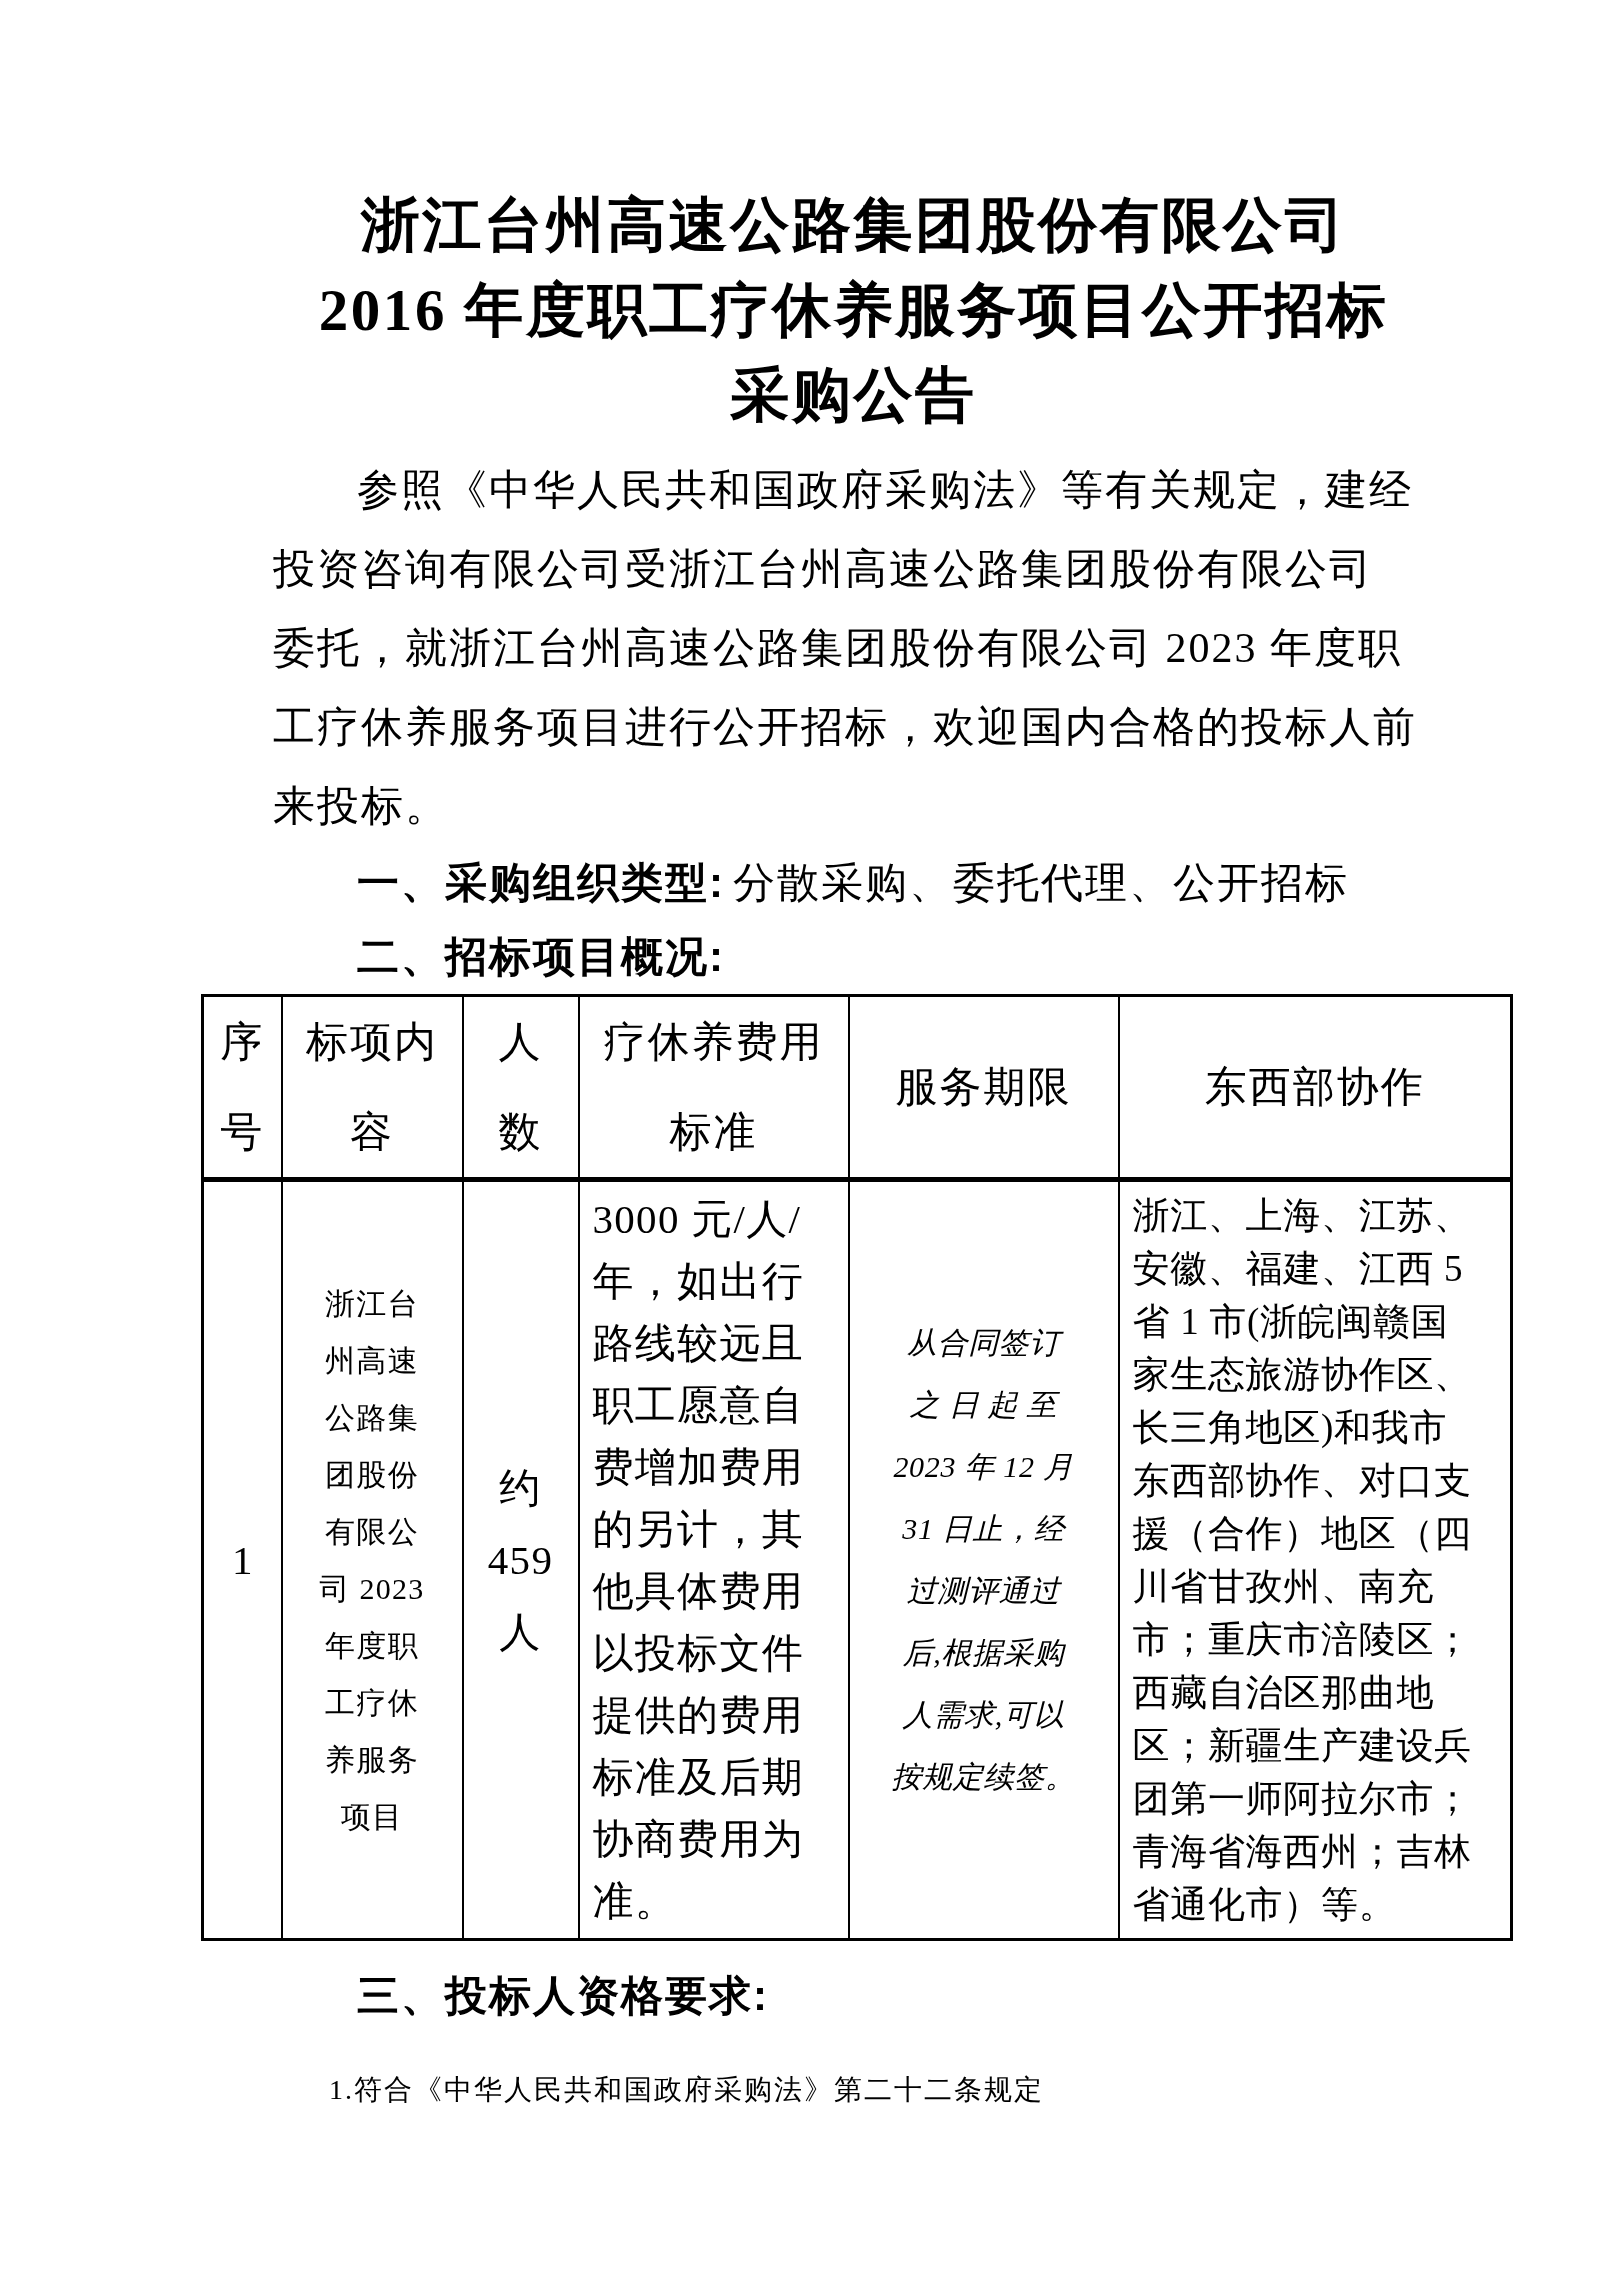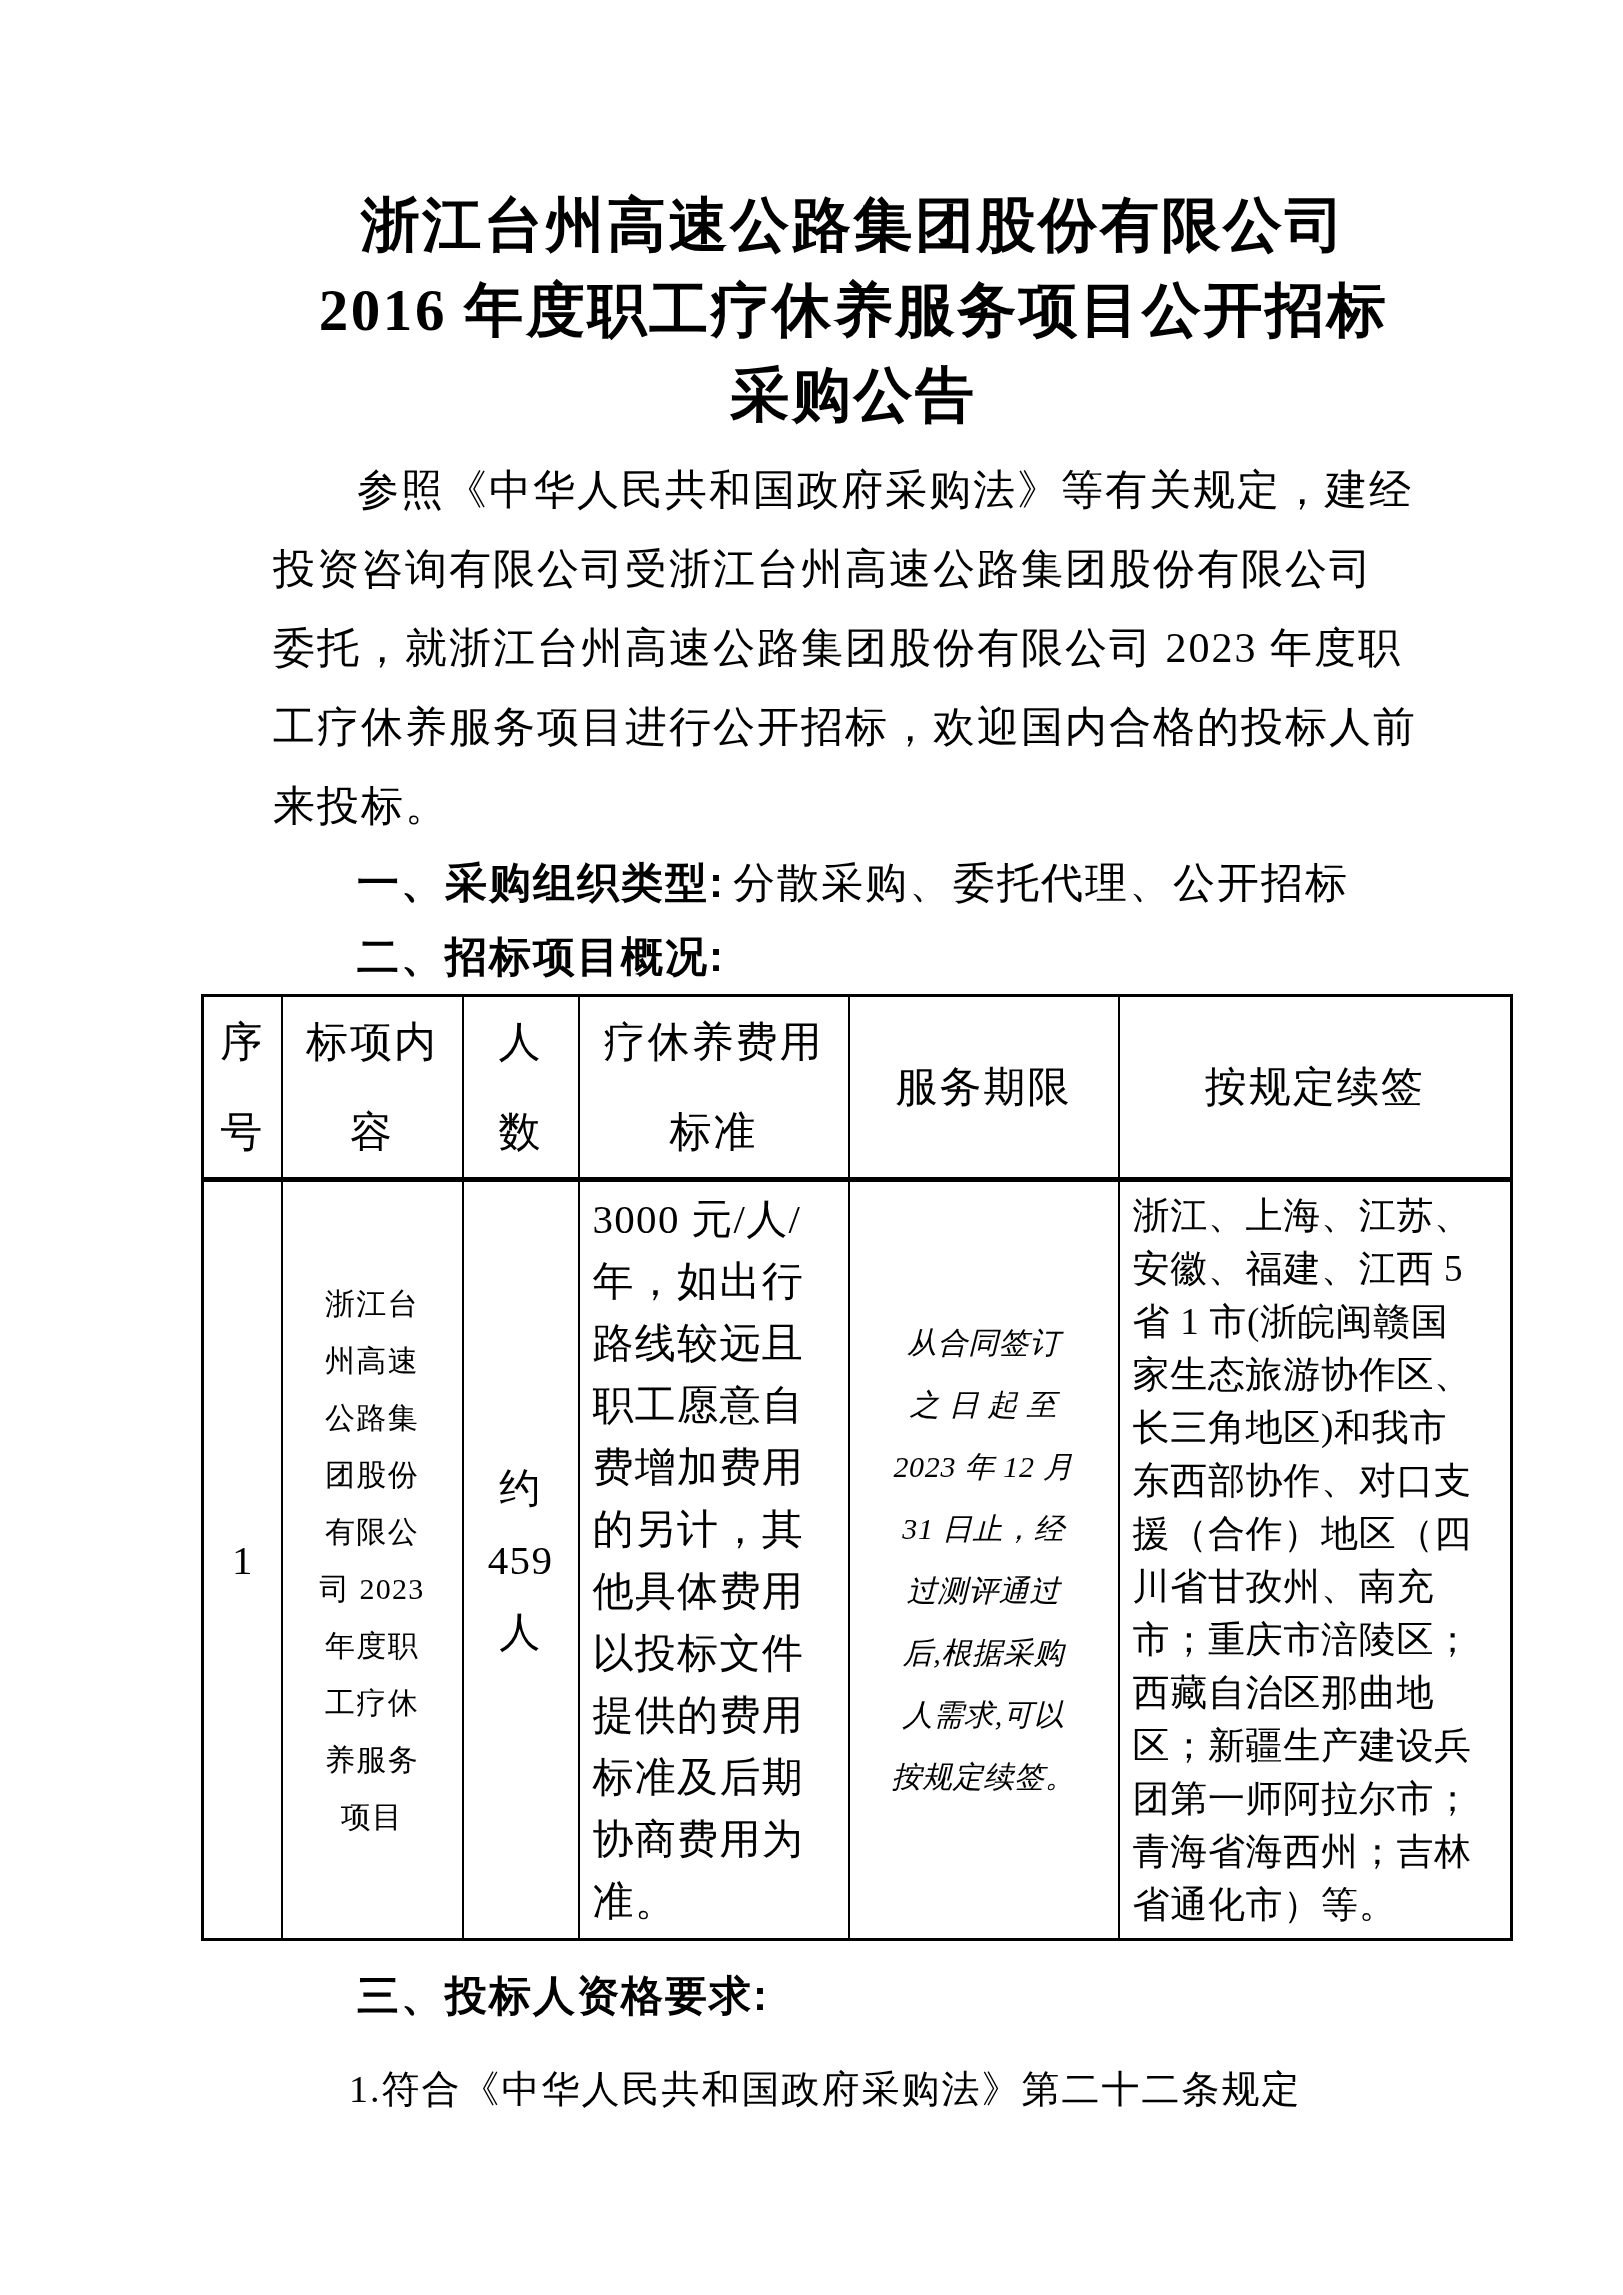--- a/index.html
+++ b/index.html
@@ -77,21 +77,21 @@
   td.c-seq     { text-align: center; font-size: 41px; line-height: 73px; }
   td.c-content { text-align: center; font-size: 30px; line-height: 57px; letter-spacing: 1.3px; }
   td.c-people  { text-align: center; font-size: 41px; line-height: 72px; letter-spacing: 1.3px; }
   td.c-fee     { text-align: left;   font-size: 41px; line-height: 62px;  letter-spacing: 1.3px; }
   td.c-period  { text-align: center;   font-size: 30px; line-height: 62px;  letter-spacing: 0.7px; font-style: italic; }
   td.c-routes  { text-align: left;   font-size: 37px; line-height: 53px;  letter-spacing: 0.7px; padding: 0 11.8px; }
   .section-3 { margin-top: 18.3px; }
   .item-line {
     margin: 17px 231px 0;
     text-indent: 2em;
-    font-size: 38px;
+    font-size: 28px;
     line-height: 79px;
     letter-spacing: 2px;
     white-space: nowrap;
   }
 </style>
 </head>
 <body>
 
 <div class="page">
 
@@ -128,21 +128,21 @@
       <tr>
         <th>序
 号</th>
         <th>标项内
 容</th>
         <th>人
 数</th>
         <th>疗休养费用
 标准</th>
         <th>服务期限</th>
-        <th>按规定续签</th>
+        <th>东西部协作</th>
       </tr>
     </thead>
     <tbody>
       <tr>
         <td class="c-seq">1</td>
         <td class="c-content">浙江台
 州高速
 公路集
 团股份
 有限公

